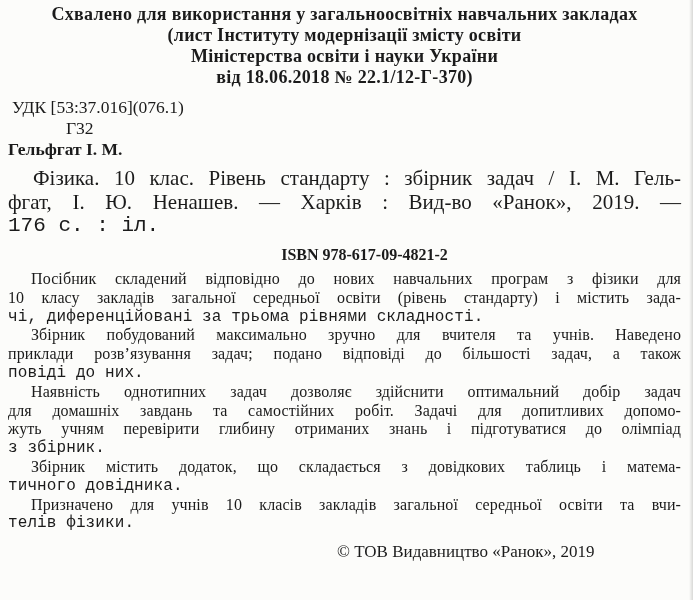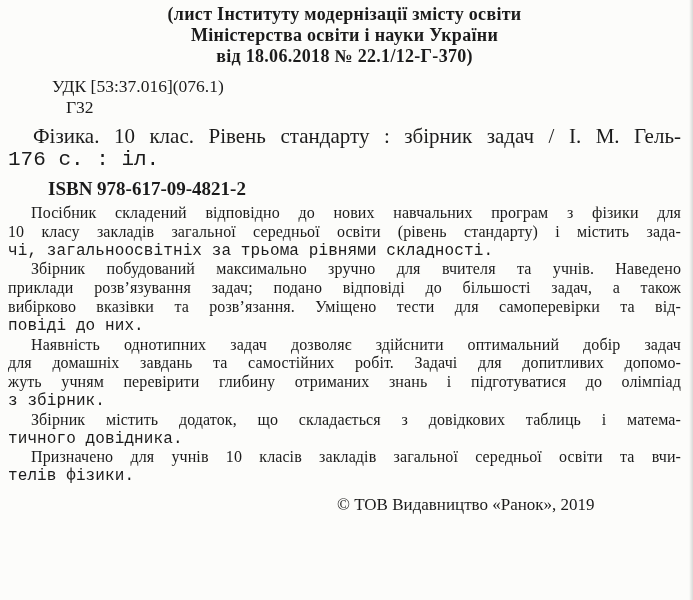--- a/index.html
+++ b/index.html
@@ -25,30 +25,30 @@
     pointer-events: none;
   }
   
   .approval {
     font-size: 18px; font-weight: bold; line-height: 21px;
     letter-spacing: 0.3px;
   }
   .approval .cline { text-align: center; }
   
   .cip { margin-top: 9px; font-size: 17.5px; line-height: 21px; }
-  .udc { padding-left: 4px; margin-left: 40px; }
+  .udc { padding-left: 4px; }
   .bbk { padding-left: 58px; }
   .author { font-weight: bold; }
   
   .bib { margin-top: 6px; font-size: 21px; line-height: 24px; }
   .bib .jline.first { text-indent: 25px; }
   
   .isbn {
     margin: 6px 0 4px 0; padding-left: 40px;
-    font-size: 19px; font-weight: bold; line-height: 22px;
+    font-size: 16px; font-weight: bold; line-height: 22px; text-align: center;
   }
   
   .annotation { font-size: 16px; line-height: 18.8px; letter-spacing: 0.1px; }
   .para .jline.first { text-indent: 23px; }
   
   .jline { text-align: justify; text-align-last: justify; white-space: nowrap; }
   .jline.last { text-align-last: left; white-space: normal; font-family: Liberation Mono, monospace; }
   .cline { white-space: nowrap; }
   .pline { white-space: nowrap; }
   
@@ -56,47 +56,49 @@
     margin-top: 7px; margin-left: 329px;
     font-size: 17px; line-height: 23px;
   }
 </style>
 </head>
 <body>
 
 <div class="page" style="--paper: #fcfcfa; --ink: #1b1b1b;">
 
   <div class="approval">
+      <div class="cline">Схвалено для використання у загальноосвітніх навчальних закладах</div>
       <div class="cline">(лист Інституту модернізації змісту освіти</div>
       <div class="cline">Міністерства освіти і науки України</div>
       <div class="cline">від 18.06.2018 № 22.1/12-Г-370)</div>
     </div>
 
   <div class="cip">
     <div class="udc pline">УДК [53:37.016](076.1)</div>
     <div class="bbk pline">Г32</div>
+    <div class="author pline">Гельфгат І. М.</div>
   </div>
 
   <div class="bib">
       <div class="jline first">Фізика. 10 клас. Рівень стандарту : збірник задач / І. М. Гель-</div>
+      <div class="jline">фгат, І. Ю. Ненашев. — Харків : Вид-во «Ранок», 2019. —</div>
       <div class="jline last">176 с. : іл.</div>
     </div>
 
   <div class="isbn pline">ISBN 978-617-09-4821-2</div>
 
   <div class="annotation">
     <div class="para">
         <div class="jline first">Посібник складений відповідно до нових навчальних програм з фізики для</div>
         <div class="jline">10 класу закладів загальної середньої освіти (рівень стандарту) і містить зада-</div>
-        <div class="jline last">чі, загальноосвітніх за трьома рівнями складності.</div>
+        <div class="jline last">чі, диференційовані за трьома рівнями складності.</div>
       </div>
     <div class="para">
         <div class="jline first">Збірник побудований максимально зручно для вчителя та учнів. Наведено</div>
         <div class="jline">приклади розв’язування задач; подано відповіді до більшості задач, а також</div>
-        <div class="jline">вибірково вказівки та розв’язання. Уміщено тести для самоперевірки та від-</div>
         <div class="jline last">повіді до них.</div>
       </div>
     <div class="para">
         <div class="jline first">Наявність однотипних задач дозволяє здійснити оптимальний добір задач</div>
         <div class="jline">для домашніх завдань та самостійних робіт. Задачі для допитливих допомо-</div>
         <div class="jline">жуть учням перевірити глибину отриманих знань і підготуватися до олімпіад</div>
         <div class="jline last">з збірник.</div>
       </div>
     <div class="para">
         <div class="jline first">Збірник містить додаток, що складається з довідкових таблиць і матема-</div>

